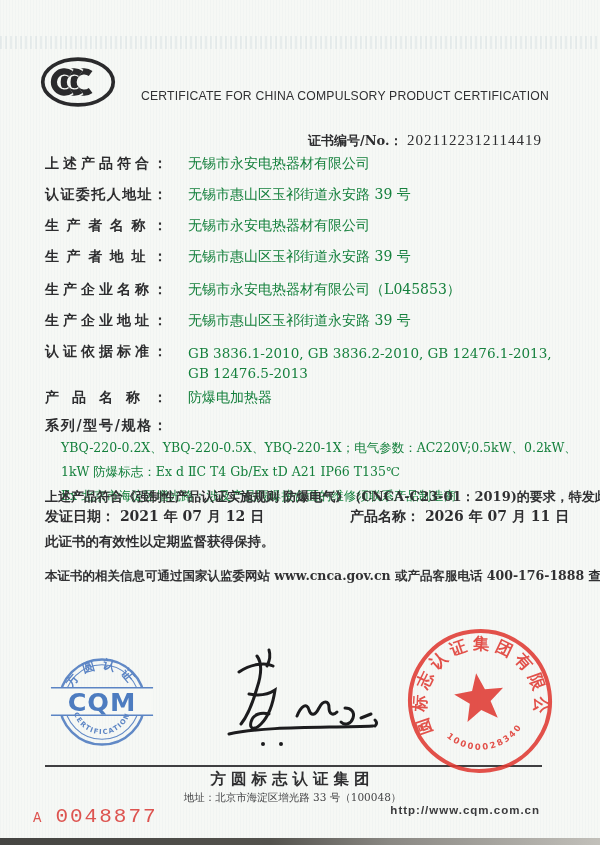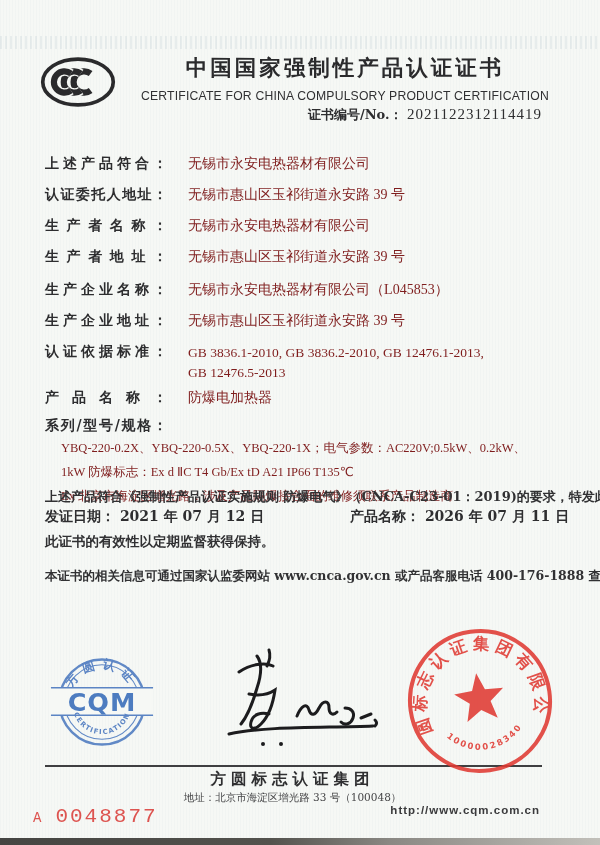--- a/index.html
+++ b/index.html
@@ -7,26 +7,26 @@
         font-family:"DejaVu Serif","Liberation Serif",serif;color:#3a3a3c;}
   .page::before{content:'';position:absolute;inset:0;pointer-events:none;
         background:repeating-linear-gradient(90deg,rgba(150,175,190,.05) 0 1px,transparent 1px 3px);}
   .band{position:absolute;left:0;right:0;top:36px;height:13px;
         background:repeating-linear-gradient(90deg,rgba(140,165,180,.14) 0 2px,rgba(255,255,255,0) 2px 5px);}
   .abs{position:absolute;}
   .title{left:125px;width:440px;top:53px;text-align:center;font-size:21.5px;font-weight:700;
          letter-spacing:3px;color:#2a2a2c;font-family:"DejaVu Sans","Liberation Sans",sans-serif;}
   .subtitle{left:95px;width:500px;top:89px;text-align:center;font-size:12.2px;color:#303032;
             font-family:"Liberation Sans","DejaVu Sans",sans-serif;letter-spacing:.2px;}
-  .certline{right:58px;top:106px;font-size:13px;font-weight:700;color:#2e2e30;}
+  .certline{right:58px;top:132px;font-size:13px;font-weight:700;color:#2e2e30;}
   .certline .no{font-weight:400;font-size:15px;letter-spacing:1px;font-family:"Liberation Serif",serif;}
   .row{left:45px;right:34px;}
   .flabel{display:inline-block;width:122px;text-align:justify;text-align-last:justify;
           font-weight:700;font-size:14px;color:#2d2d2f;vertical-align:top;}
-  .fval{display:inline-block;margin-left:16px;font-size:13.5px;vertical-align:top;color:#7f1d1d;white-space:nowrap;font-family:Liberation Serif, serif;}
+  .fval{display:inline-block;margin-left:16px;font-size:13.5px;vertical-align:top;color:#15803d;white-space:nowrap;}
   .fval.lh20 div{line-height:20px;}
   .fval.lh24 div{line-height:24px;font-size:12.5px;}
   .stmt{left:45px;right:20px;font-size:13px;font-weight:600;color:#313133;white-space:nowrap;}
   .dates{font-weight:700;font-size:14px;color:#2e2e30;white-space:nowrap;}
   .note{left:45px;font-size:13.5px;font-weight:600;color:#313133;white-space:nowrap;}
   .divider{left:45px;right:58px;top:765px;height:2px;background:#3f3f41;}
   .forg{left:45px;width:495px;top:769px;text-align:center;font-size:15.5px;font-weight:700;
         letter-spacing:5px;color:#2f2f31;}
   .faddr{left:45px;width:495px;top:791px;text-align:center;font-size:10.5px;color:#454547;}
   .fsite{left:45px;width:495px;top:804px;text-align:right;font-size:11.5px;font-weight:700;
@@ -46,21 +46,20 @@
 
   <svg class="abs" style="left:37px;top:50px" width="82" height="64" viewBox="0 0 100 76">
     <ellipse cx="50" cy="38" rx="43" ry="28" fill="none" stroke="#2a2a2c" stroke-width="4.5"></ellipse>
     <path d="M 65.4,48.4 A 13,13 0 1 1 65.4,27.6" fill="none" stroke="#2a2a2c" stroke-width="7.5"></path>
     <path d="M 53.4,48.4 A 13,13 0 1 1 53.4,27.6" fill="none" stroke="#f6f8f5" stroke-width="11"></path>
     <path d="M 53.4,48.4 A 13,13 0 1 1 53.4,27.6" fill="none" stroke="#2a2a2c" stroke-width="7.5"></path>
     <path d="M 41.4,48.4 A 13,13 0 1 1 41.4,27.6" fill="none" stroke="#f6f8f5" stroke-width="11"></path>
     <path d="M 41.4,48.4 A 13,13 0 1 1 41.4,27.6" fill="none" stroke="#2a2a2c" stroke-width="7.5"></path>
   </svg>
 
-  <div class="abs title">中国国家强制性产品认证证书</div>
   <div class="abs subtitle">CERTIFICATE FOR CHINA COMPULSORY PRODUCT CERTIFICATION</div>
   <div class="abs certline">
     <span>证书编号/No.：</span>
     <span class="no">2021122312114419</span>
   </div>
 
   <div class="abs row" style="top:155px">
     <span class="flabel">上述产品符合：</span>
     <span class="fval" style="font-size:14px">无锡市永安电热器材有限公司</span>
   </div>

